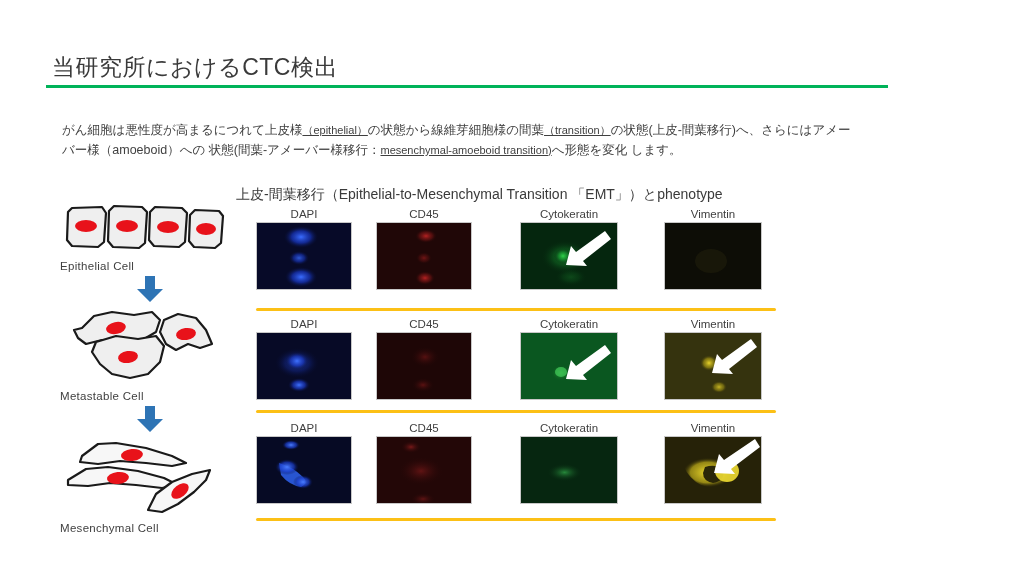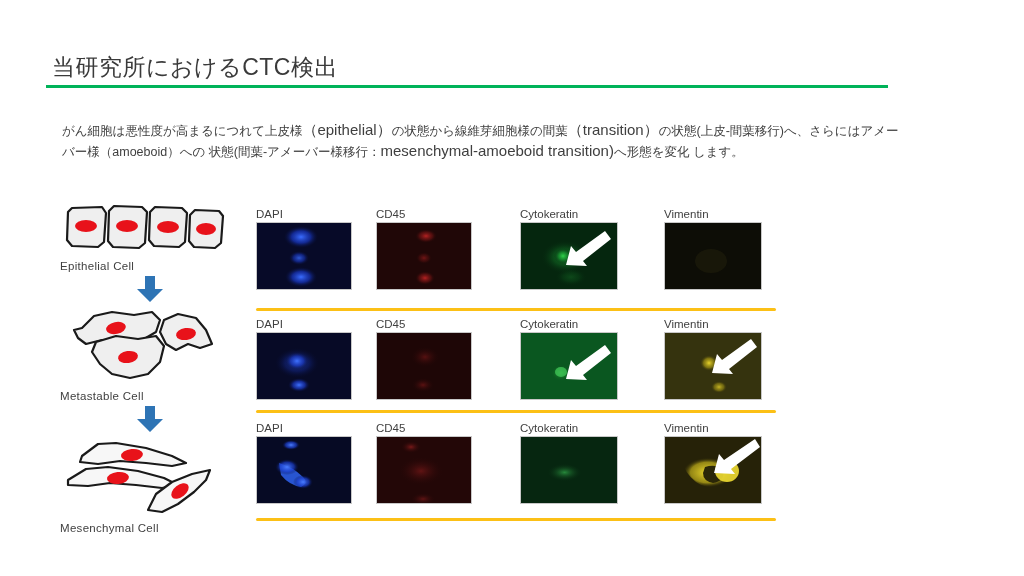--- a/index.html
+++ b/index.html
@@ -22,21 +22,21 @@
   .title-rule{
     position:absolute;left:46px;top:85px;width:842px;height:3px;
     background:#00b359;
   }
 
   
   .intro{
     position:absolute;left:62px;top:120px;width:880px;
     font-size:12.5px;line-height:20px;color:#3f3f3f;
   }
-  .intro .sm{font-size:15px;}
+  .intro .sm{font-size:11px;text-decoration:underline;}
 
   
   .emt-heading{
     position:absolute;left:236px;top:186px;
     font-size:14px;color:#3a3a3a;white-space:nowrap;
   }
 
   
   .diagram-col{position:absolute;left:60px;top:202px;width:180px;}
   .diagram-block{text-align:left;}
@@ -48,21 +48,21 @@
   
   .grid{position:absolute;left:256px;top:206px;width:520px;}
   .grid-row{position:relative;height:102px;}
   .grid-row.r3{height:104px;}
   .row-rule{
     position:absolute;left:0;top:0;width:520px;height:3px;
     background:#fcc016;border-radius:2px;
   }
   .panel{position:absolute;top:0;}
   .panel-label{
-    font-size:11.5px;color:#3f3f3f;
+    font-size:11.5px;color:#3f3f3f;text-align:center;
     height:16px;line-height:16px;white-space:nowrap;
   }
   .panel-img{
     width:94px;height:66px;border:1px solid #c8c8c8;
     position:relative;overflow:hidden;display:block;
   }
   .panel.wide .panel-img{width:96px;}
 
   
   .arrow-svg{position:absolute;inset:0;width:100%;height:100%;}
@@ -85,20 +85,21 @@
 <div class="slide">
 
   <div class="title">当研究所におけるCTC検出</div>
   <div class="title-rule"></div>
 
   <div class="intro">
     <span>がん細胞は悪性度が高まるにつれて上皮様</span><span class="sm">（epithelial）</span><span>の状態から線維芽細胞様の間葉</span><span class="sm">（transition）</span><span>の状態(上皮-間葉移行)へ、さらにはアメー</span><br>
     <span>バー様（amoeboid）への 状態(間葉-アメーバー様移行：</span><span class="sm">mesenchymal-amoeboid transition)</span><span>へ形態を変化 します。</span>
   </div>
 
+  <div class="emt-heading">上皮-間葉移行（Epithelial-to-Mesenchymal Transition 「EMT」）とphenotype</div>
 
   <div class="diagram-col">
 
     <div class="diagram-block">
       <svg width="170" height="52" viewBox="0 0 170 52">
         <g fill="#efefef" stroke="#1a1a1a" stroke-width="2.2" stroke-linejoin="round">
           <path d="M8 10 L12 6 L42 5 L46 11 L44 40 L38 45 L12 44 L7 38 Z"></path>
           <path d="M49 9 L54 4 L82 5 L87 10 L85 41 L79 46 L53 45 L48 39 Z"></path>
           <path d="M90 10 L95 5 L122 6 L127 11 L125 40 L119 45 L94 44 L89 38 Z"></path>
           <path d="M130 13 L135 8 L159 9 L163 14 L161 41 L155 46 L134 45 L129 39 Z"></path>

